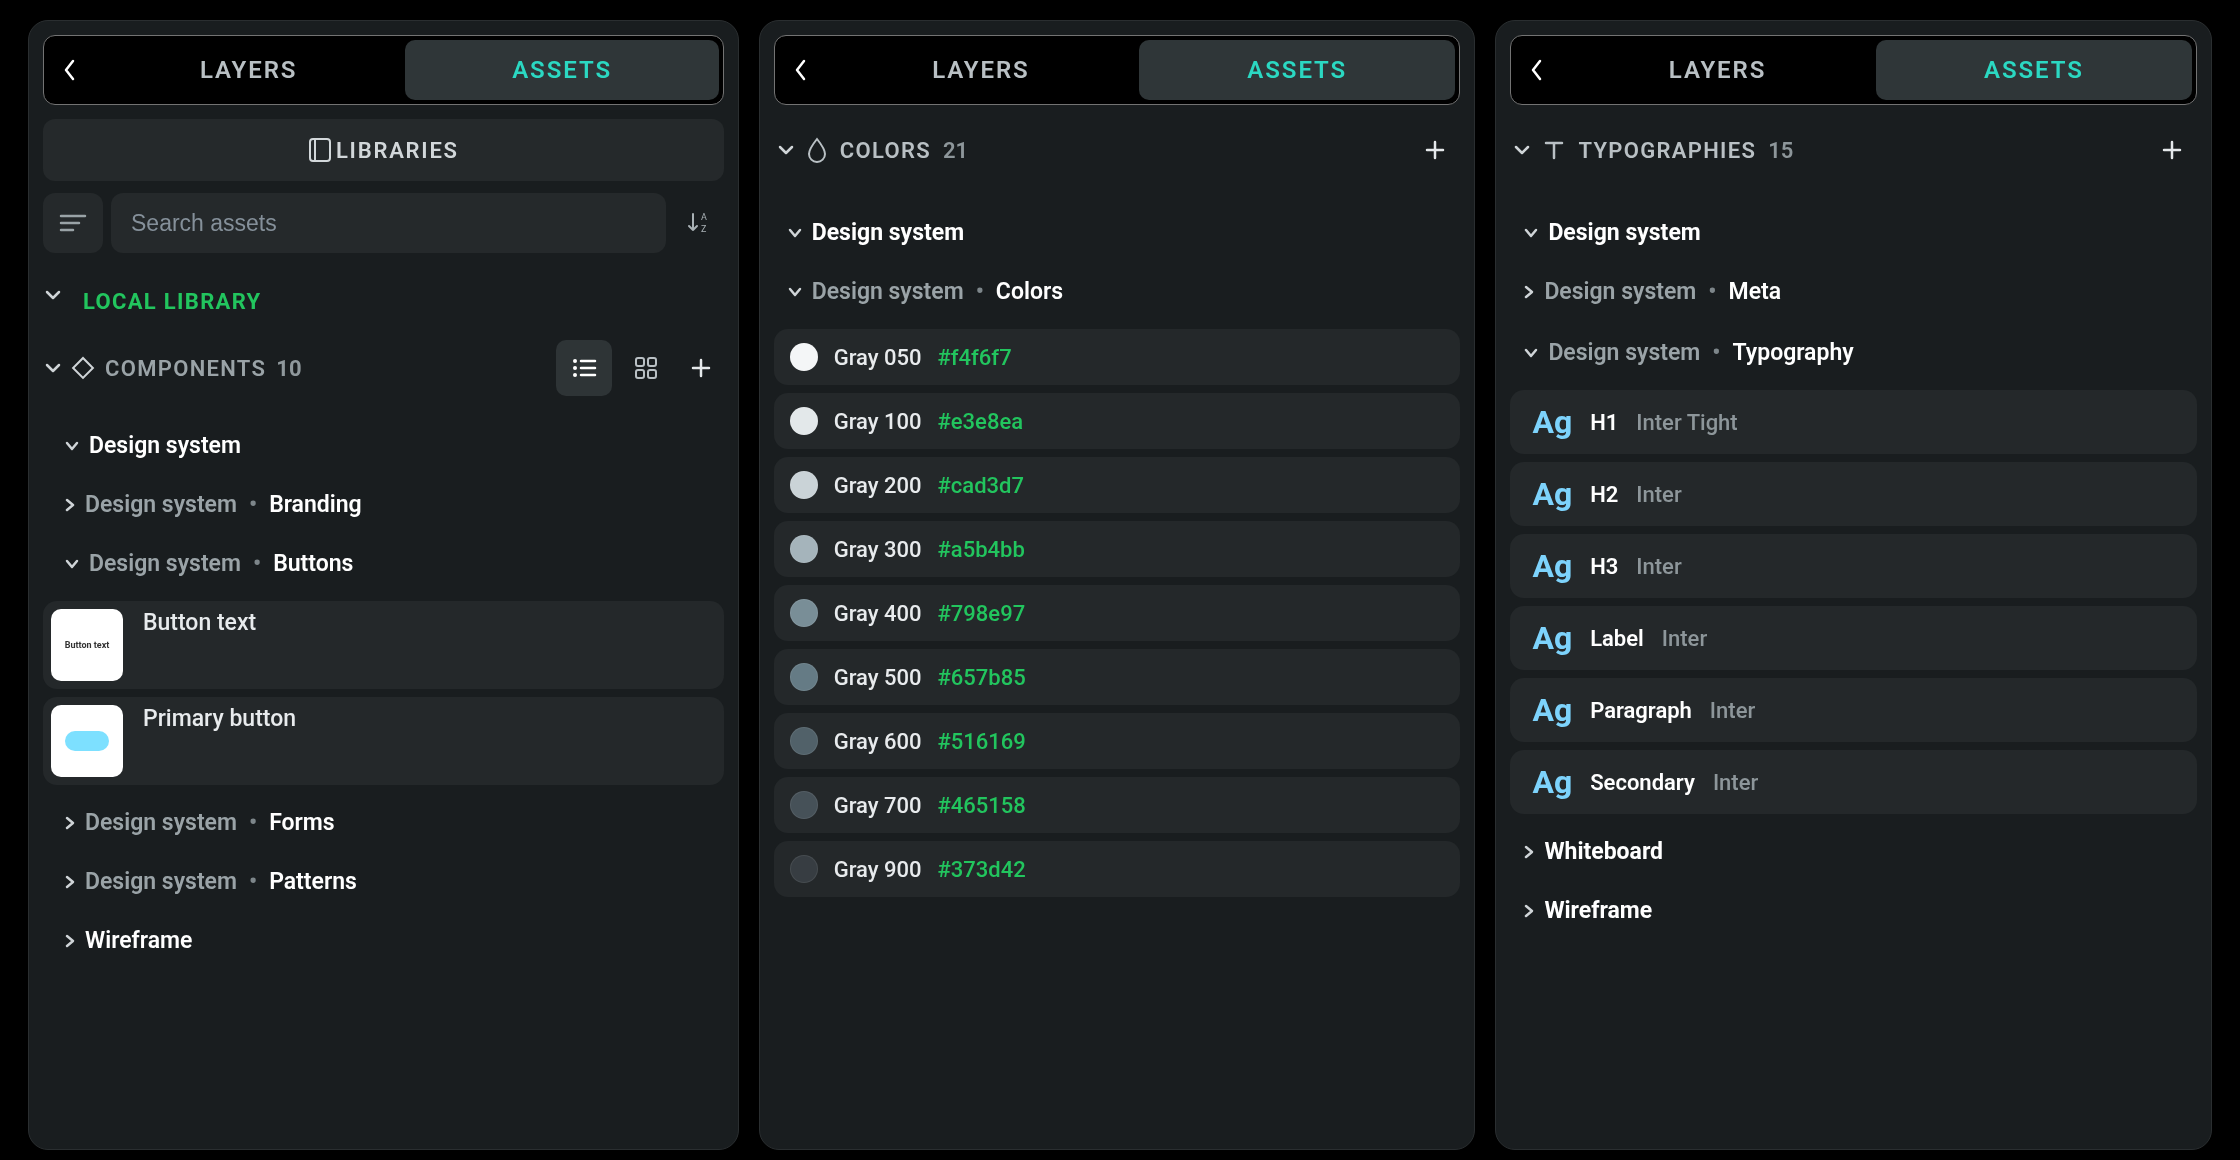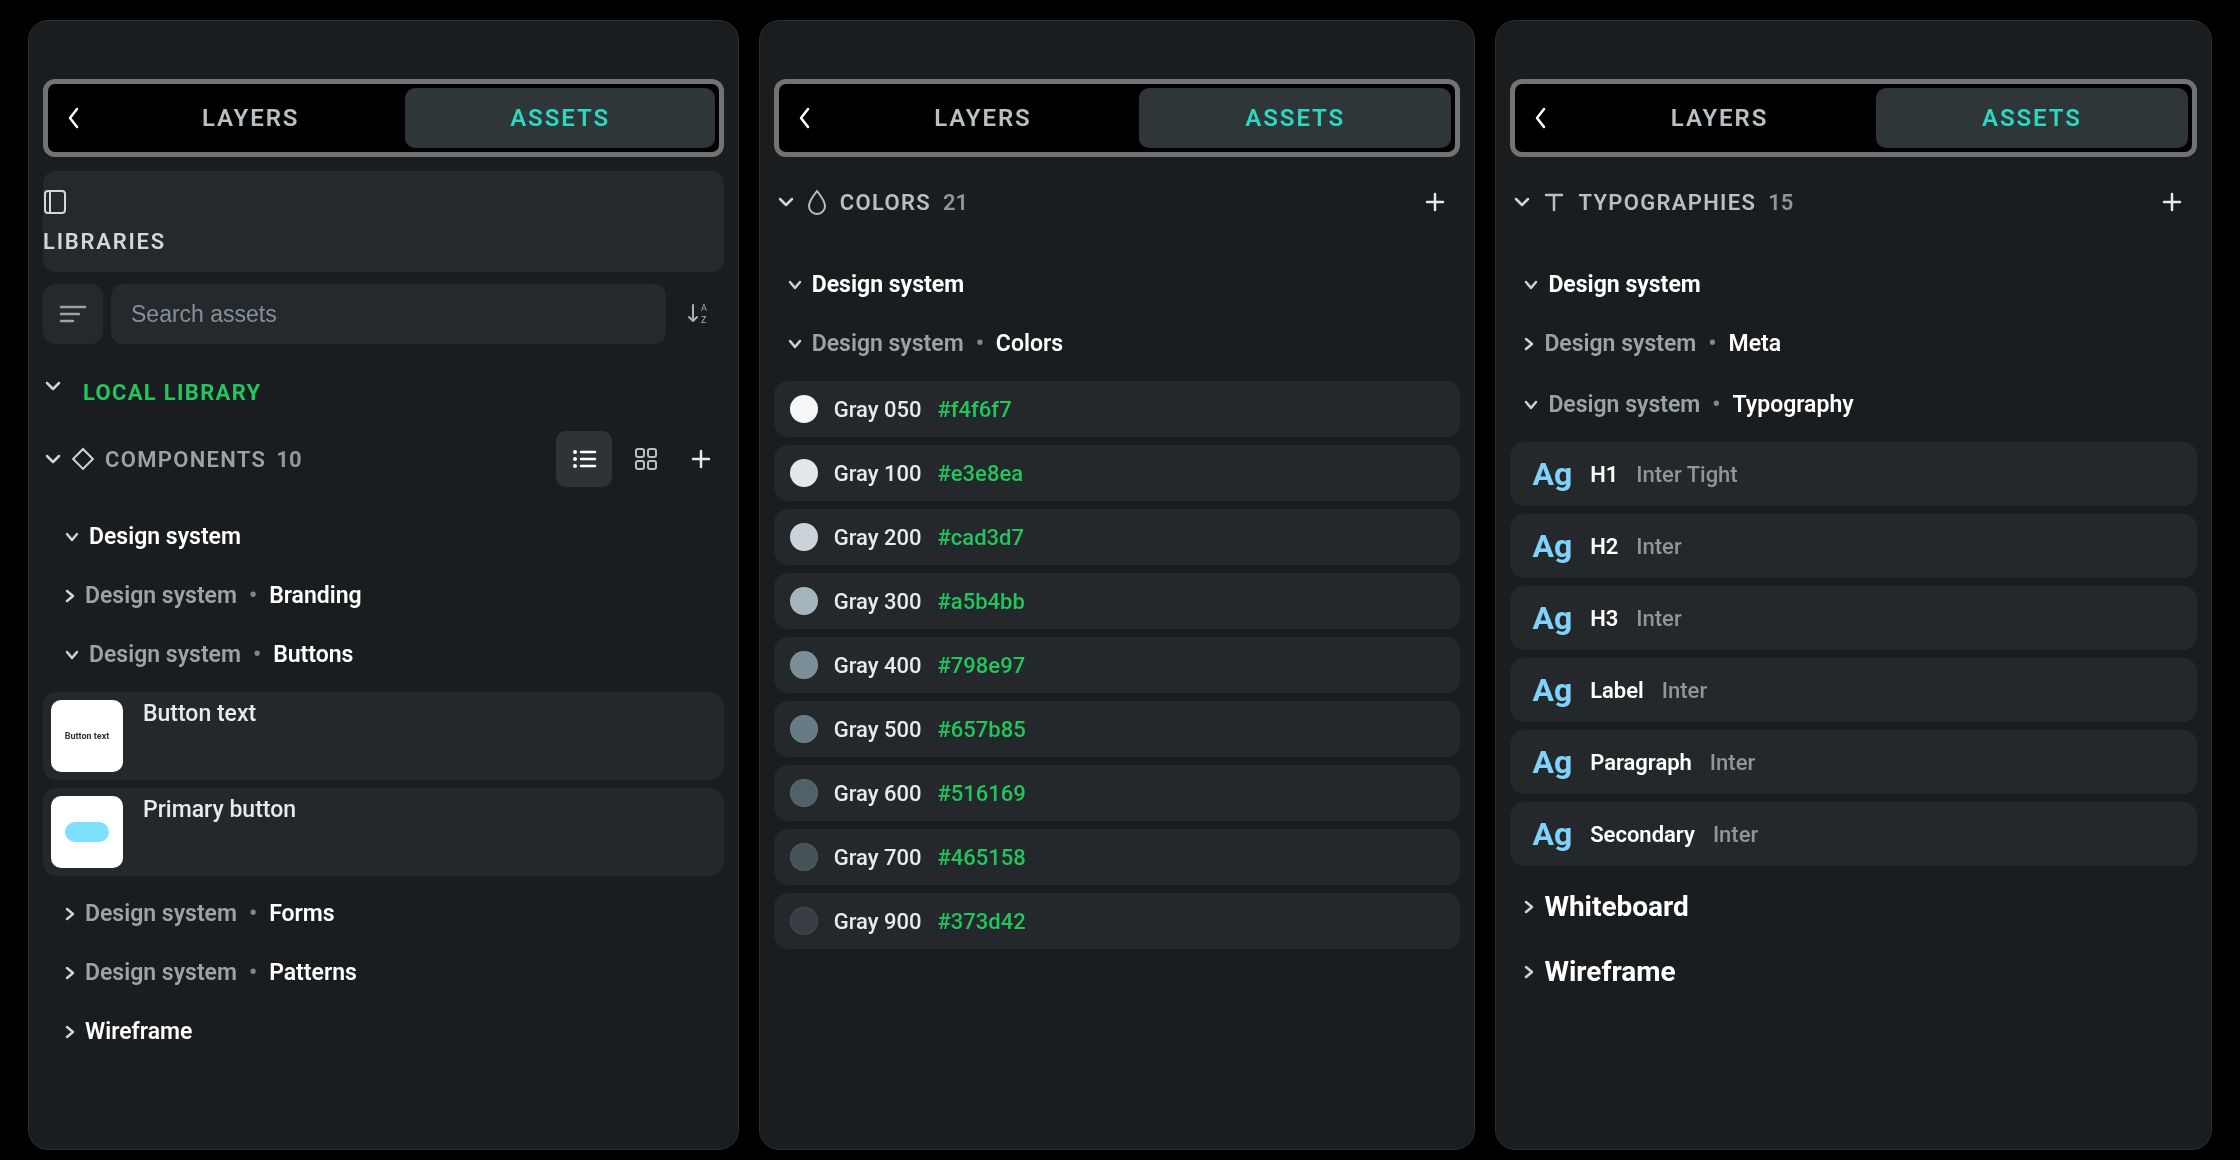--- a/index.html
+++ b/index.html
@@ -30,23 +30,22 @@
   .panel-a { width: 692px; }
   .panel-b { width: 698px; }
   .panel-c { width: 698px; }
 
   .tabs-bar {
     display: flex;
     align-items: center;
     background: #000;
     border-radius: 12px;
     padding: 4px;
-    border: 5px solid #737373;
+    border: 1px solid #737373;
     margin-bottom: 14px;
-    margin-top: 44px;
   }
   .back-btn {
     width: 44px;
     height: 50px;
     display: flex;
     align-items: center;
     justify-content: center;
     cursor: pointer;
     color: #fff;
   }
@@ -67,31 +66,30 @@
   }
   .tab.active {
     background: #2f3638;
     color: #2bd8c2;
   }
 
   .libraries-row {
     background: #25292b;
     border-radius: 12px;
     display: flex;
-    align-items: flex-start;
+    align-items: center;
     justify-content: center;
     padding: 18px 0;
-    gap: 14px;
+    gap: 4px;
     font-size: 22px;
     font-weight: 600;
     color: #d2d7da;
     letter-spacing: 0.08em;
     margin-bottom: 12px;
     cursor: pointer;
-    flex-direction: column;
   }
   .lib-icon {
     color: #d2d7da;
   }
 
   .search-row {
     display: flex;
     gap: 8px;
     margin-bottom: 28px;
     align-items: center;
@@ -316,21 +314,21 @@
   }
   .ag { font-size: 32px; font-weight: 700; color: #7dd3fc; line-height: 1; text-align: right; }
   .typo-name { font-size: 22px; font-weight: 600; color: #fff; }
   .typo-font { font-size: 22px; color: #8d969a; font-weight: 500; }
 
   .tree-simple {
     display: flex;
     align-items: center;
     gap: 10px;
     padding: 16px 4px 16px 14px;
-    font-size: 28px;
+    font-size: 23px;
     color: #fff;
     font-weight: 700;
     cursor: pointer;
   }
 
   svg { display: block; }
 </style>
 </head>
 <body>
 

